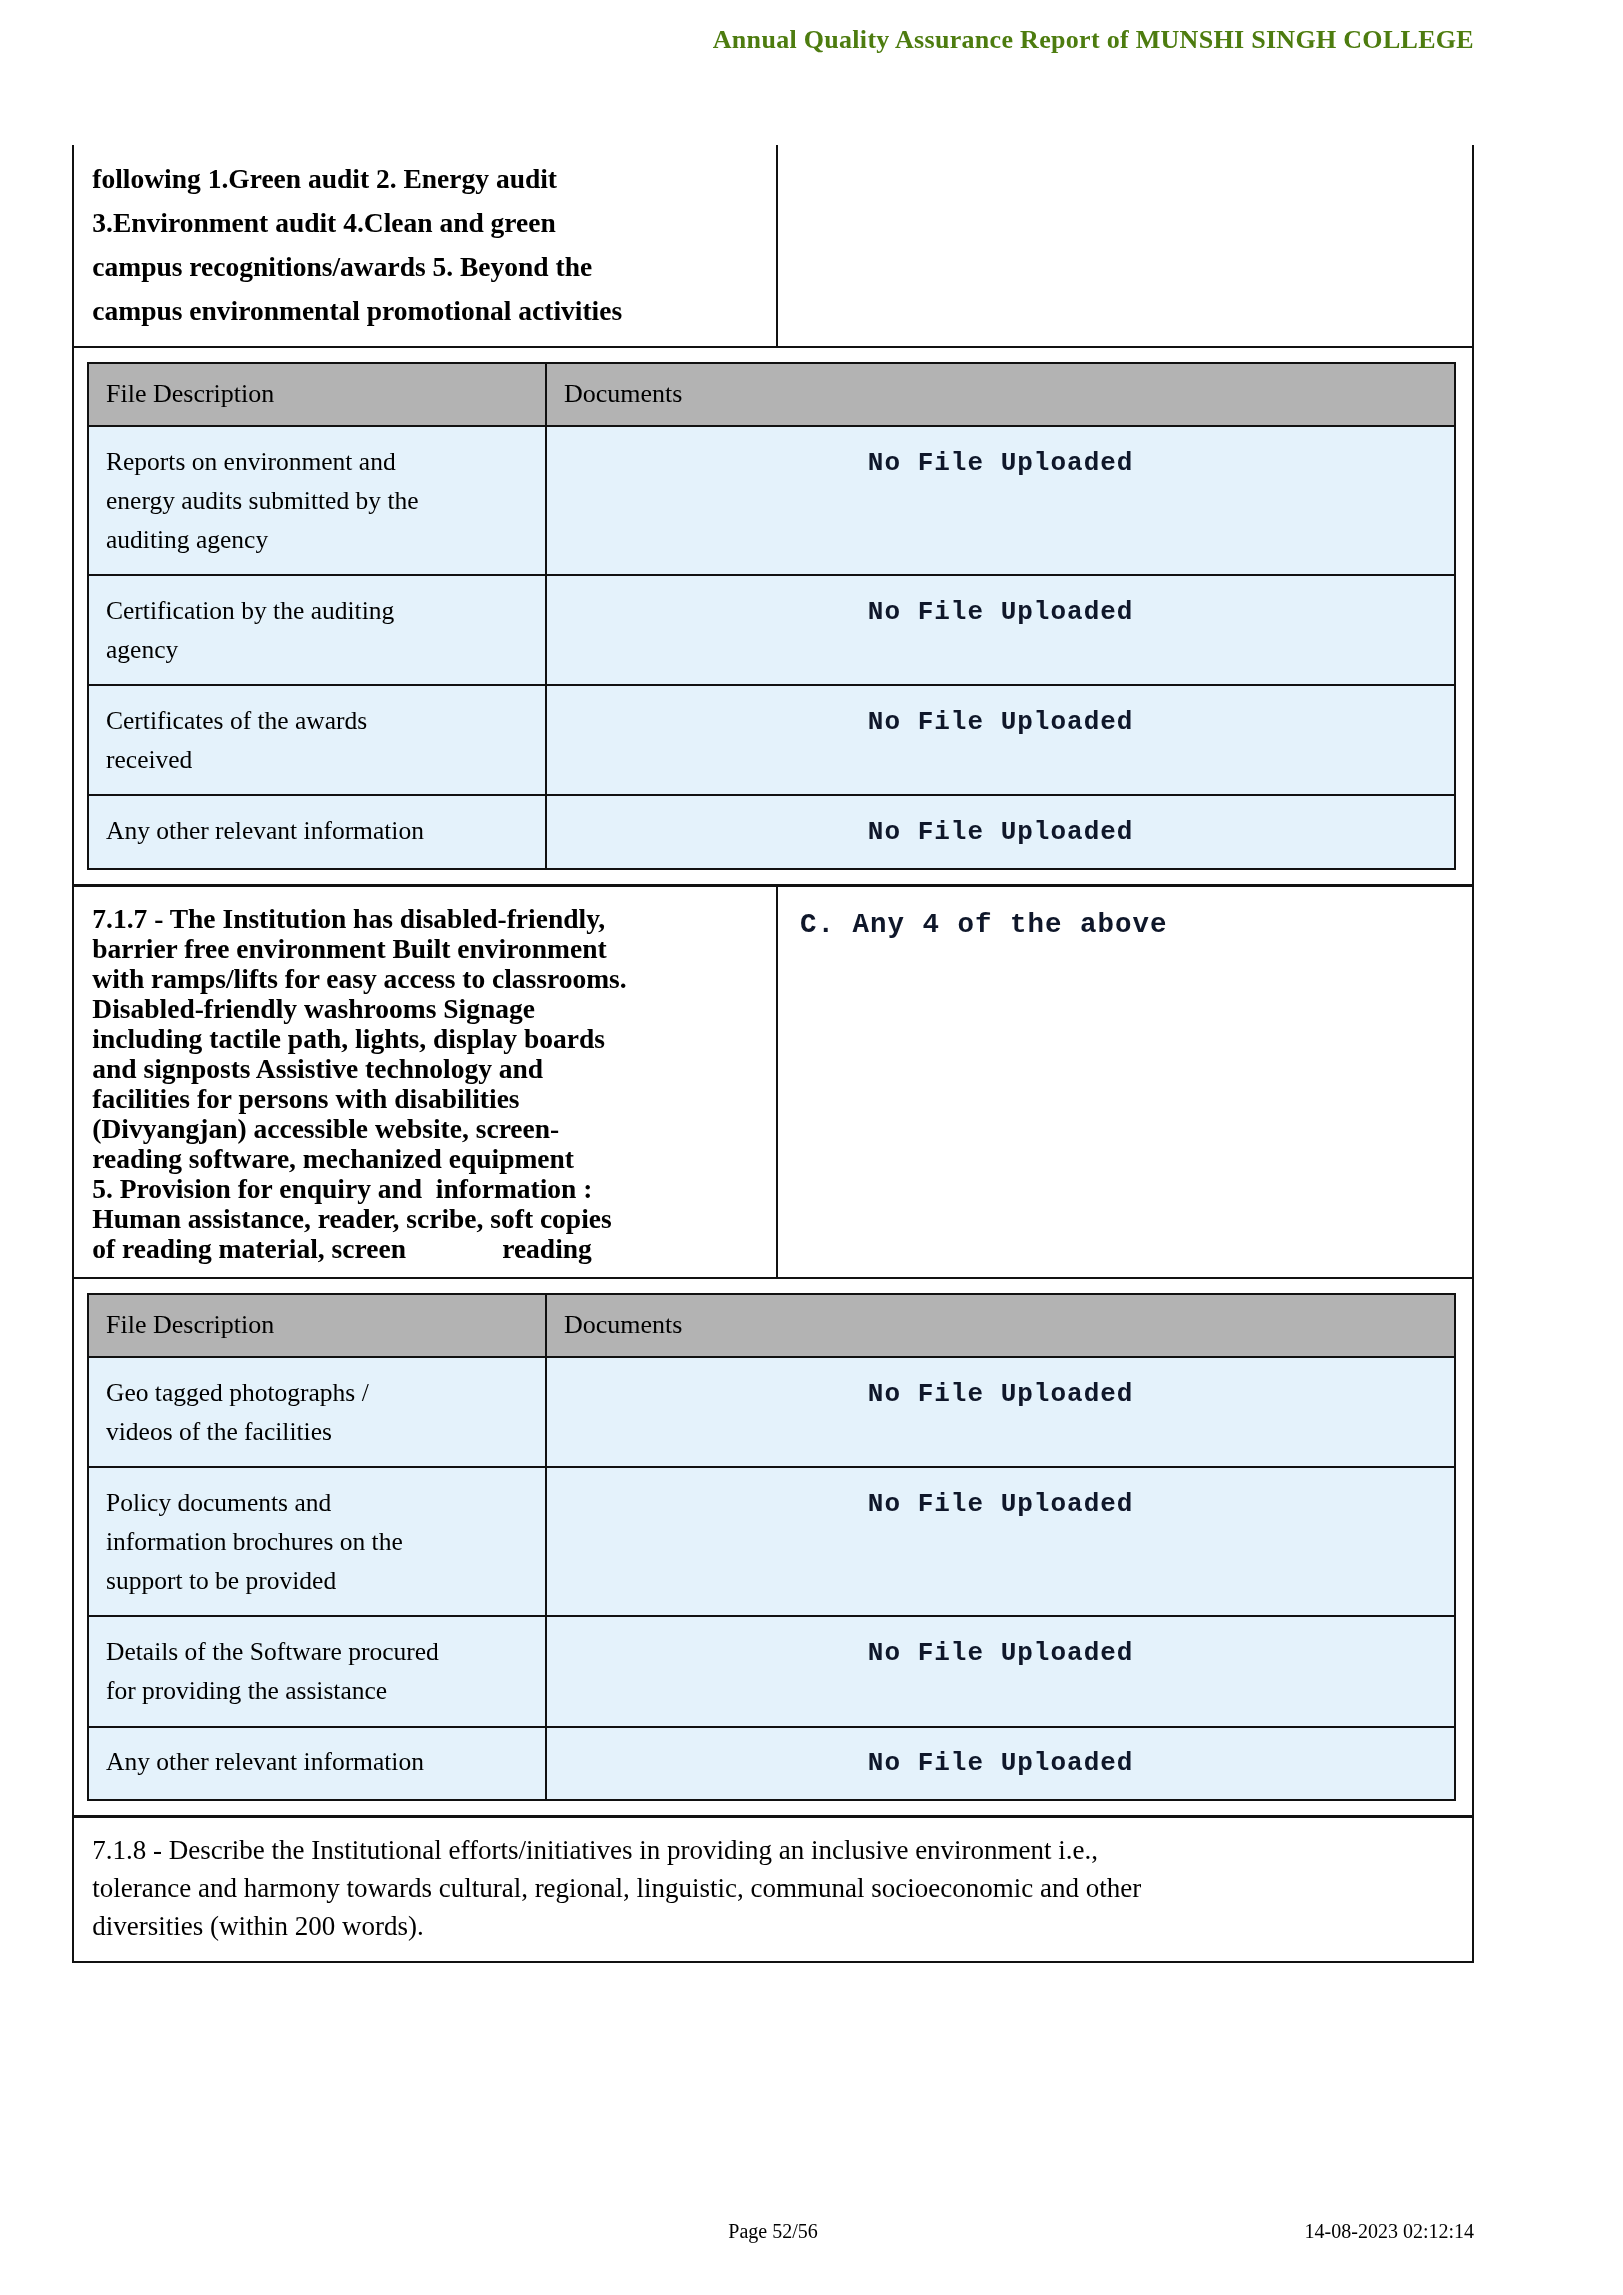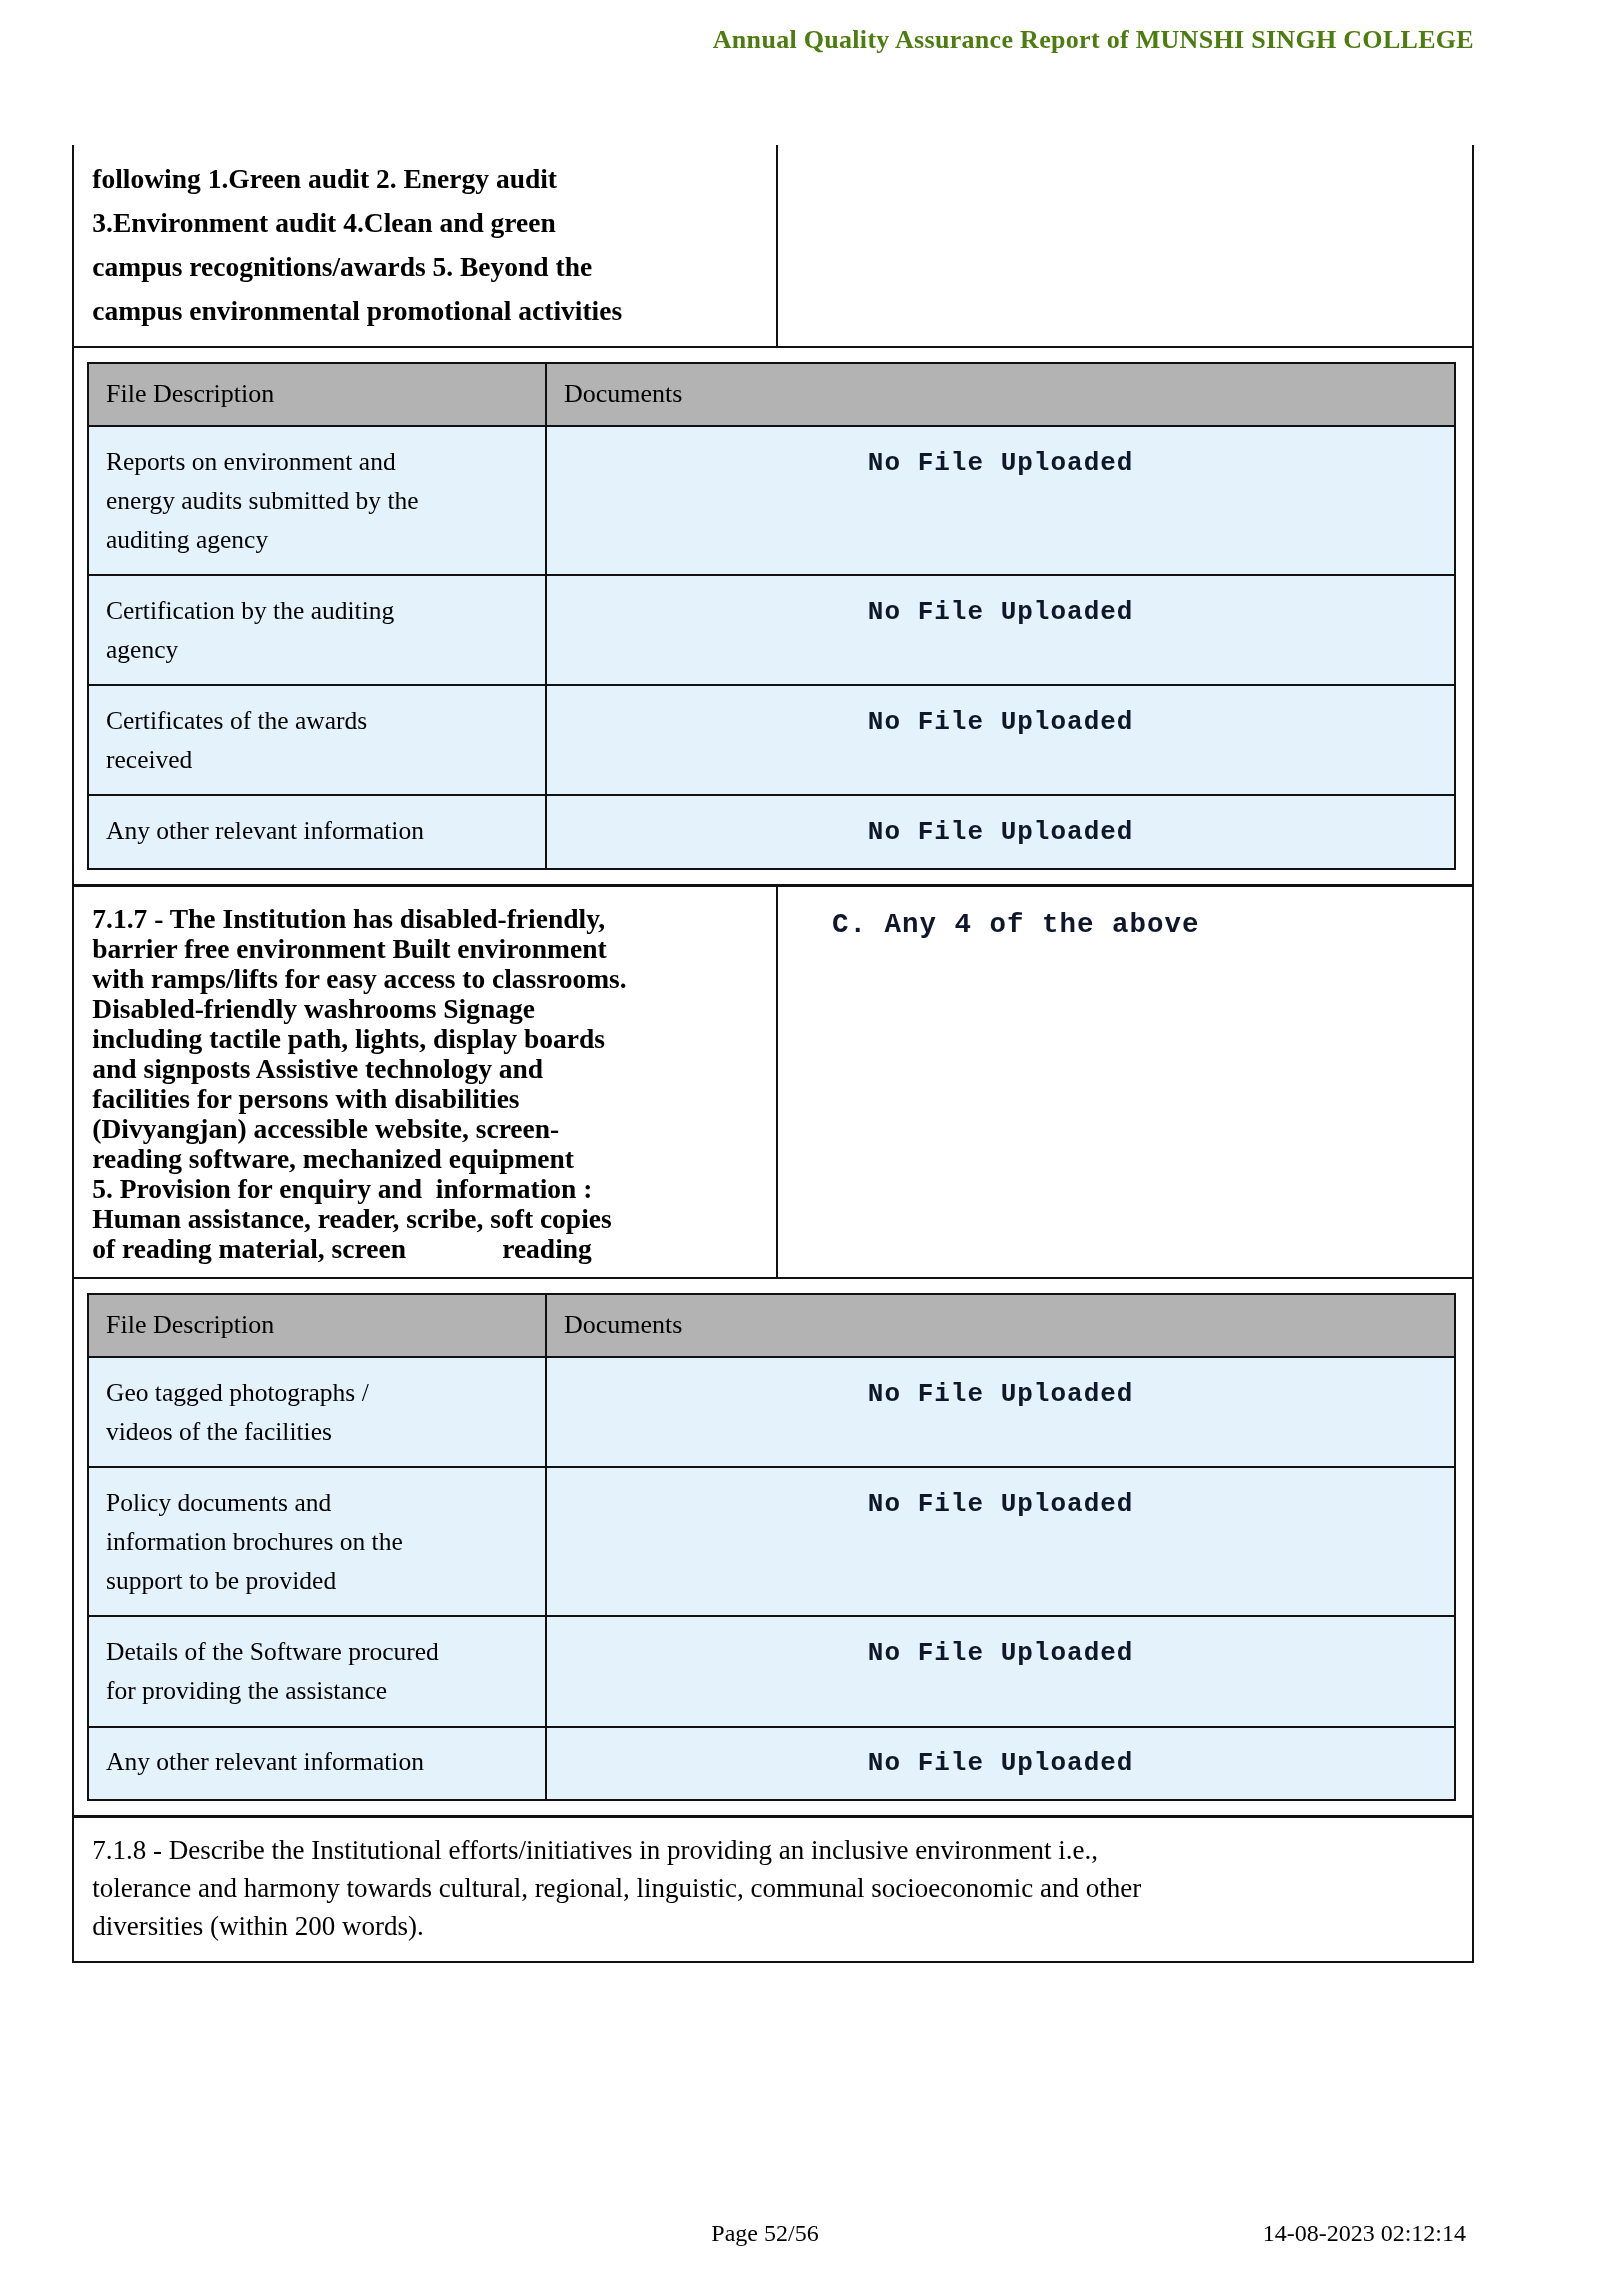--- a/index.html
+++ b/index.html
@@ -30,21 +30,21 @@
   .content {
     position: absolute;
     left: 72px;
     top: 145px;
     width: 1402px;
     border-left: 2px solid #111;
     border-right: 2px solid #111;
   }
 
   
-  .qa-section { display: flex; width: 100%; gap: 32px; }
+  .qa-section { display: flex; width: 100%; }
   .qa-section .q-cell {
     width: 704px;
     flex: 0 0 704px;
     border-right: 2px solid #111;
     padding: 11.8px 18.3px 13px 18.3px;
     font-weight: bold;
     font-size: 27.5px;
     line-height: 44px;
     white-space: pre-wrap;
   }
@@ -108,25 +108,25 @@
     border-bottom: 2px solid #111;
   }
   .section-q718 .a-full {
     padding: 17px 18.3px;
     height: 73px;
   }
 
   
   .doc-footer {
     position: absolute;
-    left: 64px;
+    left: 72px;
     top: 2220px;
     width: 1402px;
     height: 33px;
-    font-size: 24px;
+    font-size: 20px;
   }
   .doc-footer .page-label {
     position: absolute;
     left: 0; right: 0;
     text-align: center;
   }
   .doc-footer .timestamp {
     position: absolute;
     right: 0;
   }

